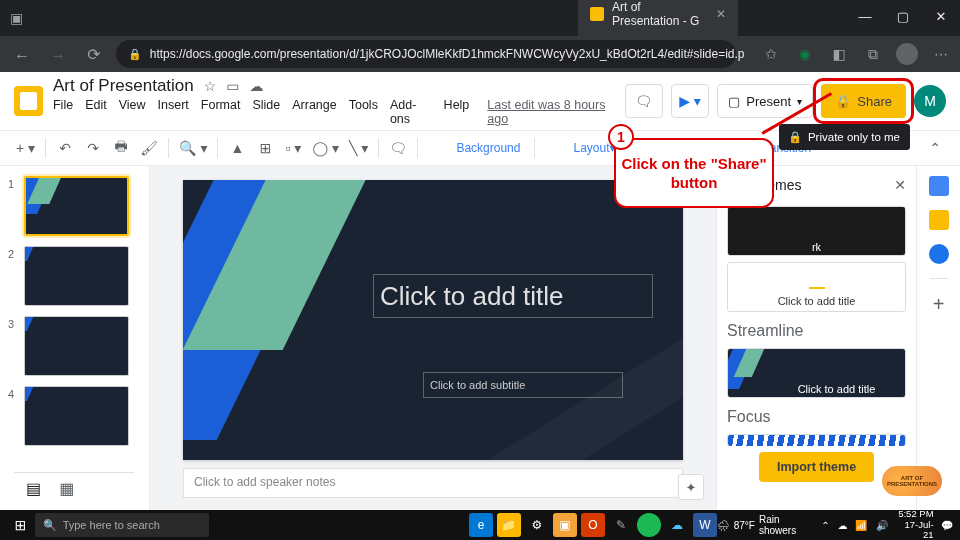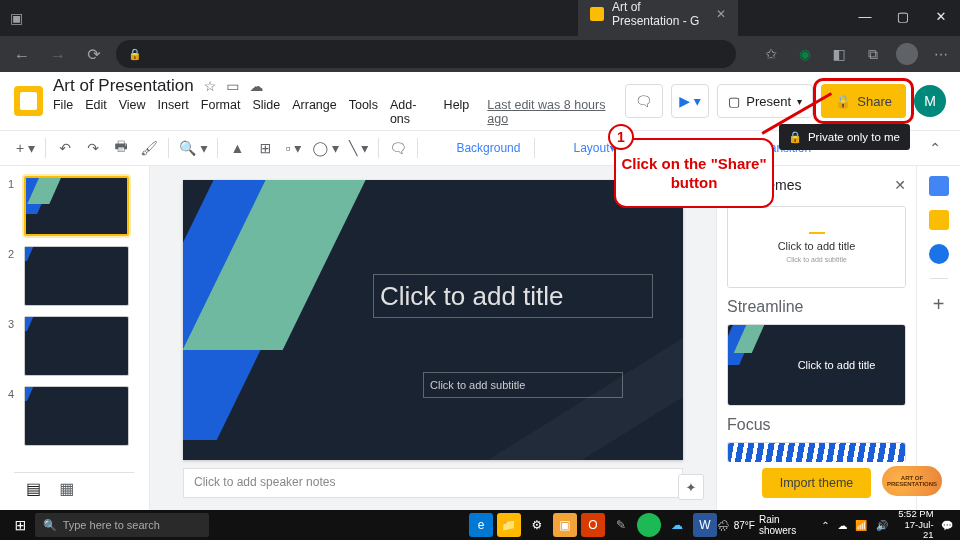--- a/index.html
+++ b/index.html
@@ -76,21 +76,21 @@
 .themes-header .ico { width: 18px; height: 18px; border: 2px solid #fbbc04; border-radius: 50%; position: relative; }
 .theme-card { border: 1px solid #dadce0; border-radius: 3px; overflow: hidden; }
 .theme-preview { height: 80px; background: #fff; position: relative; display: flex; align-items: center; justify-content: center; flex-direction: column; gap: 4px; }
 .theme-preview.dark { background: #1a1a1a; }
 .theme-preview .pv-title { font-size: 11px; color: #333; font-weight: 500; }
 .theme-preview.dark .pv-title { color: #fff; }
 .theme-preview .pv-sub { font-size: 7px; color: #999; }
 .theme-preview .pv-line { width: 16px; height: 2px; background: #fbbc04; margin-bottom: 2px; }
 .theme-preview .pv-shapes { position: absolute; left: 0; top: 0; }
 .theme-name { font-size: 16px; color: #5f6368; padding: 4px 0 2px; }
-.import-btn { margin-top: auto; align-self: center; background: #fbbc04; border: none; border-radius: 4px; padding: 8px 18px; font-size: 12.5px; color: #3c4043; font-weight: 400; margin-bottom: 4px; }
+.import-btn { margin-top: auto; align-self: center; background: #fbbc04; border: none; border-radius: 4px; padding: 8px 18px; font-size: 12.5px; color: #3c4043; font-weight: 700; margin-bottom: 20px; }
 
 .right-rail { width: 44px; border-left: 1px solid #e8eaed; display: flex; flex-direction: column; align-items: center; padding-top: 10px; gap: 14px; }
 .rail-icon { width: 20px; height: 20px; border-radius: 3px; }
 .rail-cal { background: #4285f4; }
 .rail-keep { background: #fbbc04; }
 .rail-tasks { background: #1a73e8; border-radius: 50%; }
 .rail-plus { color: #5f6368; font-size: 20px; font-weight: 300; }
 
 
 .callout { position: absolute; left: 614px; top: 138px; width: 160px; height: 70px; background: #fff; border: 2.5px solid #d00; border-radius: 12px; display: flex; align-items: center; justify-content: center; text-align: center; font-size: 15px; color: #d00; font-weight: 700; line-height: 1.3; z-index: 20; }
@@ -125,20 +125,21 @@
     <div class="window-btn">✕</div>
   </div>
 </div>
 
 <div class="addr-bar">
   <div class="nav-btn">←</div>
   <div class="nav-btn" style="opacity:.4">→</div>
   <div class="nav-btn">⟳</div>
   <div class="url-field">
     <span class="lock">🔒</span>
+    <span>https://docs.google.com/presentation/d/1jkCROJOclMleKkfD1hmckFNWCWcyVy2xU_kBdOt2rL4/edit#slide=id.p</span>
   </div>
   <div class="addr-right">
     <div class="addr-icon">✩</div>
     <div class="addr-icon" style="color:#0a8043">◉</div>
     <div class="addr-icon">◧</div>
     <div class="addr-icon">⧉</div>
     <div class="profile-dot"></div>
     <div class="addr-icon">⋯</div>
   </div>
 </div>
@@ -261,20 +262,25 @@
       <div class="explore-btn">✦</div>
     </div>
 
     <div class="themes-panel">
       <div class="themes-header">
         <span class="ico"></span>
         <span>Themes</span>
         <span style="margin-left:auto;color:#5f6368">✕</span>
       </div>
       <div class="theme-card">
+        <div class="theme-preview dark">
+            <span class="pv-title">rk</span>
+          </div>
+      </div>
+      <div class="theme-card">
         <div class="theme-preview">
             <div class="pv-line"></div>
             <span class="pv-title">Click to add title</span>
             <span class="pv-sub">Click to add subtitle</span>
           </div>
       </div>
       <div class="theme-name">Streamline</div>
       <div class="theme-card">
         <div class="theme-preview" style="background:#1a2332">
             <div class="pv-shapes">

